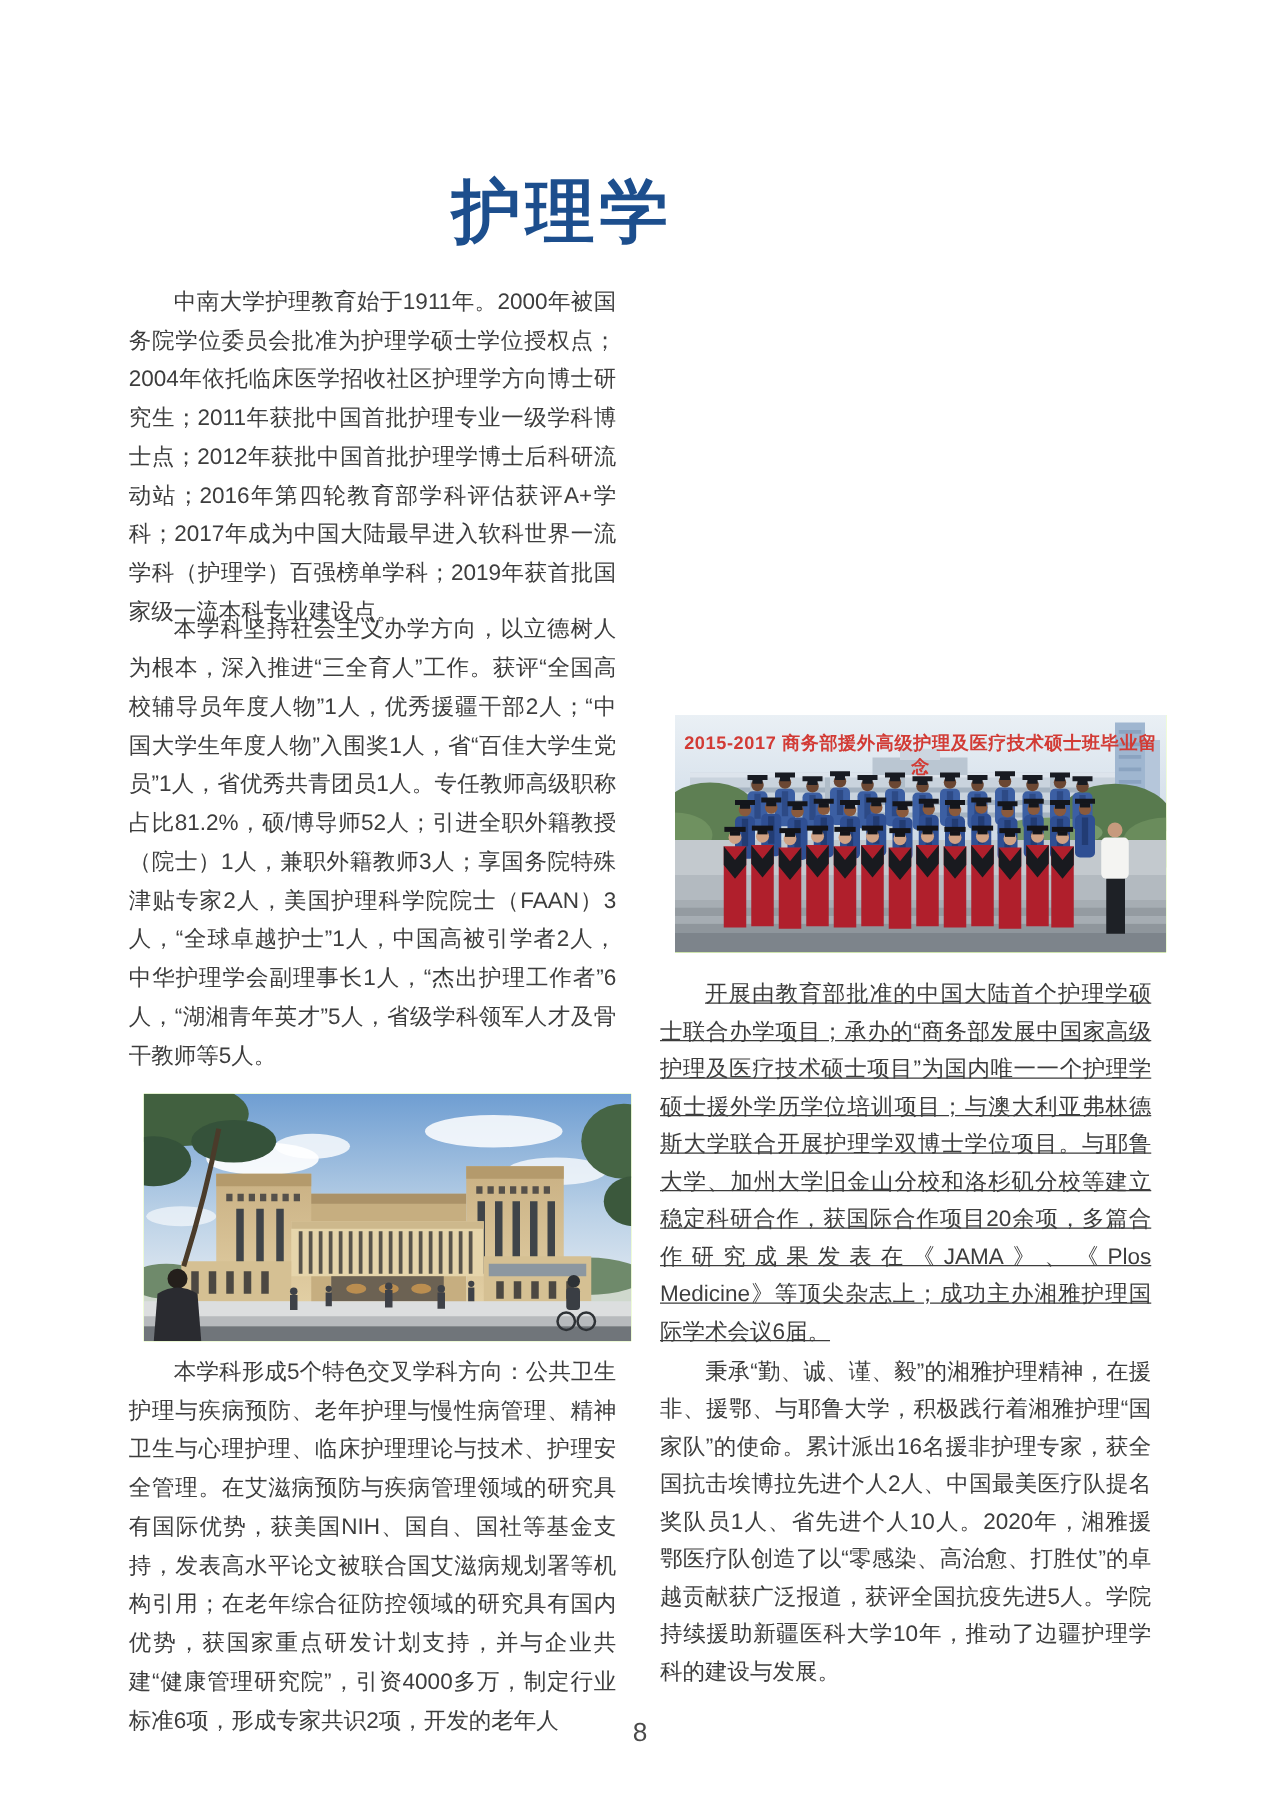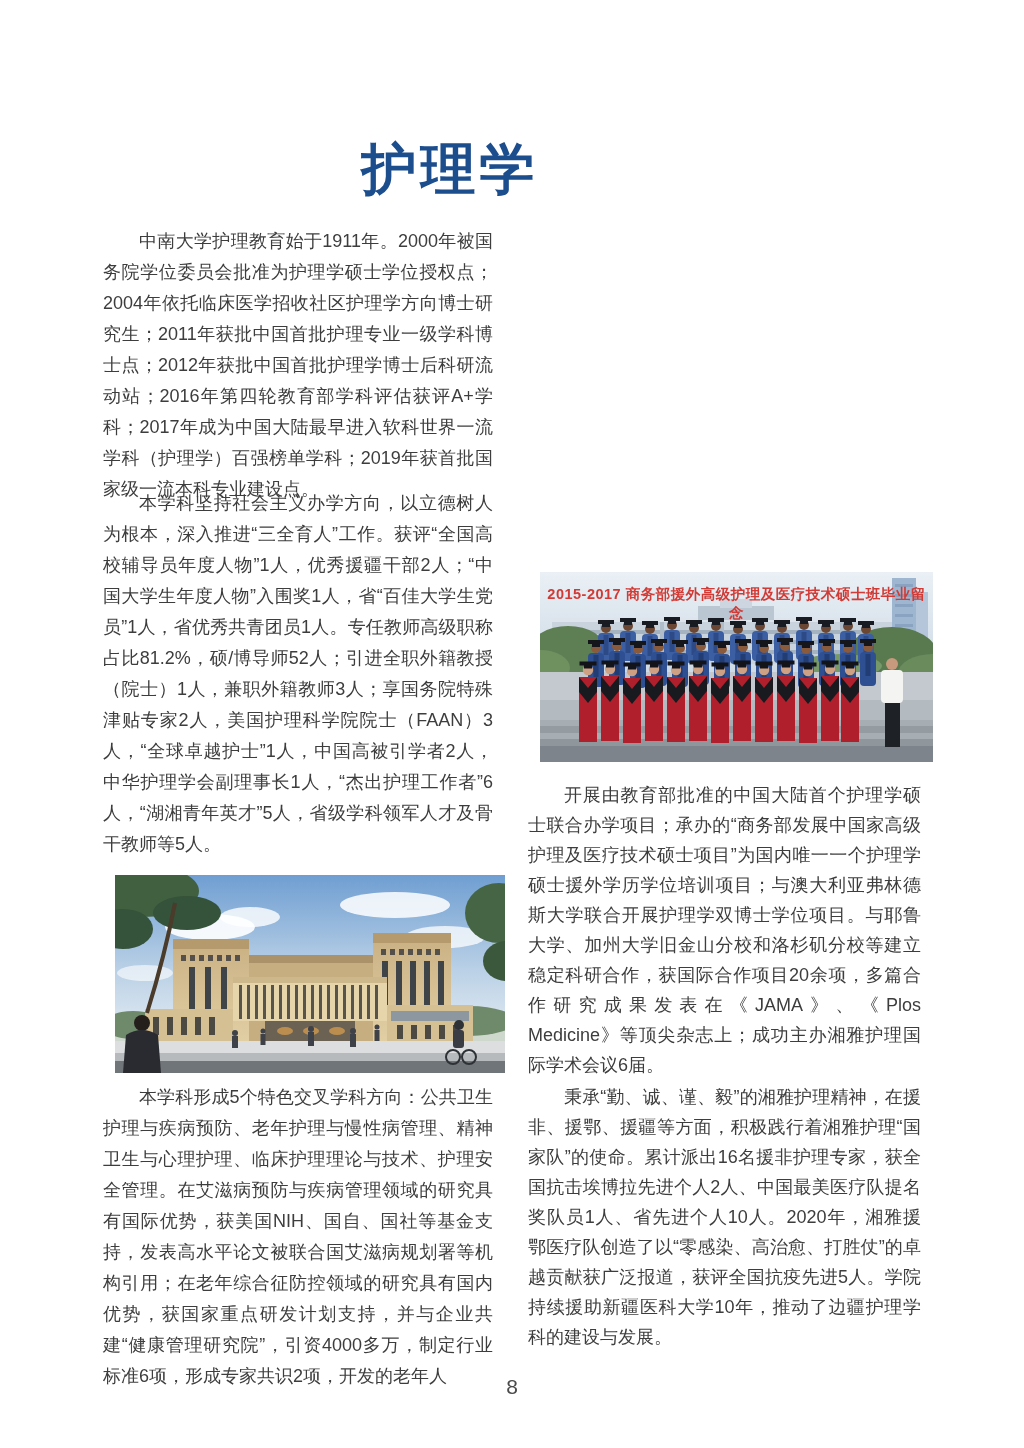--- a/index.html
+++ b/index.html
@@ -26,21 +26,21 @@
     font-size: 18px; line-height: 31px;
     color: #3d3d3d;
     text-align: justify;
     text-indent: 2em;
   }
   .col-left  #para-l1 { top: 226px; }
   .col-left  #para-l2 { top: 488px; }
   .col-left  #para-l3 { top: 1082px; }
   .col-right p.body-para { line-height: 30px; }
   .col-right #para-r1 { top: 226px; }
-  .col-right #para-r2 { top: 780px; }
+  .col-right #para-r2 { top: 780px; text-decoration: underline; }
   .col-right #para-r3 { top: 1082px; }
   .photo-frame {
     position: absolute; left: 12px; overflow: hidden;
     background: #bef264;
   }
   #building-photo { top: 875px; width: 390px; height: 198px; }
   #grad-photo { top: 572px; width: 393px; height: 190px; }
   .photo-frame svg { display: block; }
   .grad-caption {
     position: absolute; top: 13px; left: 0; width: 100%;
@@ -345,16 +345,16 @@
       <g>
         <circle cx="352" cy="92" r="6" fill="#c79a7d"></circle>
         <rect x="341" y="98" width="22" height="33" rx="4" fill="#f4f4f2"></rect>
         <rect x="345" y="131" width="15" height="44" fill="#1e2126"></rect>
       </g>
     </svg>
     <div class="grad-caption">2015-2017 商务部援外高级护理及医疗技术硕士班毕业留念</div>
   </div>
 
   <p class="body-para" id="para-r2">开展由教育部批准的中国大陆首个护理学硕士联合办学项目；承办的“商务部发展中国家高级护理及医疗技术硕士项目”为国内唯一一个护理学硕士援外学历学位培训项目；与澳大利亚弗林德斯大学联合开展护理学双博士学位项目。与耶鲁大学、加州大学旧金山分校和洛杉矶分校等建立稳定科研合作，获国际合作项目20余项，多篇合作研究成果发表在《JAMA》、《Plos Medicine》等顶尖杂志上；成功主办湘雅护理国际学术会议6届。</p>
-  <p class="body-para" id="para-r3">秉承“勤、诚、谨、毅”的湘雅护理精神，在援非、援鄂、援疆等方面，积极践行着湘雅护理“国家队”的使命。累计派出16名援非护理专家，获全国抗击埃博拉先进个人2人、中国最美医疗队提名奖队员1人、省先进个人10人。2020年，湘雅援鄂医疗队创造了以“零感染、高治愈、打胜仗”的卓越贡献获广泛报道，获评全国抗疫先进5人。学院持续援助新疆医科大学10年，推动了边疆护理学科的建设与发展。</p>
+  <p class="body-para" id="para-r3">秉承“勤、诚、谨、毅”的湘雅护理精神，在援非、援鄂、与耶鲁大学，积极践行着湘雅护理“国家队”的使命。累计派出16名援非护理专家，获全国抗击埃博拉先进个人2人、中国最美医疗队提名奖队员1人、省先进个人10人。2020年，湘雅援鄂医疗队创造了以“零感染、高治愈、打胜仗”的卓越贡献获广泛报道，获评全国抗疫先进5人。学院持续援助新疆医科大学10年，推动了边疆护理学科的建设与发展。</p>
 </div>
 
 <p class="page-number">8</p>
 
 </body></html>

